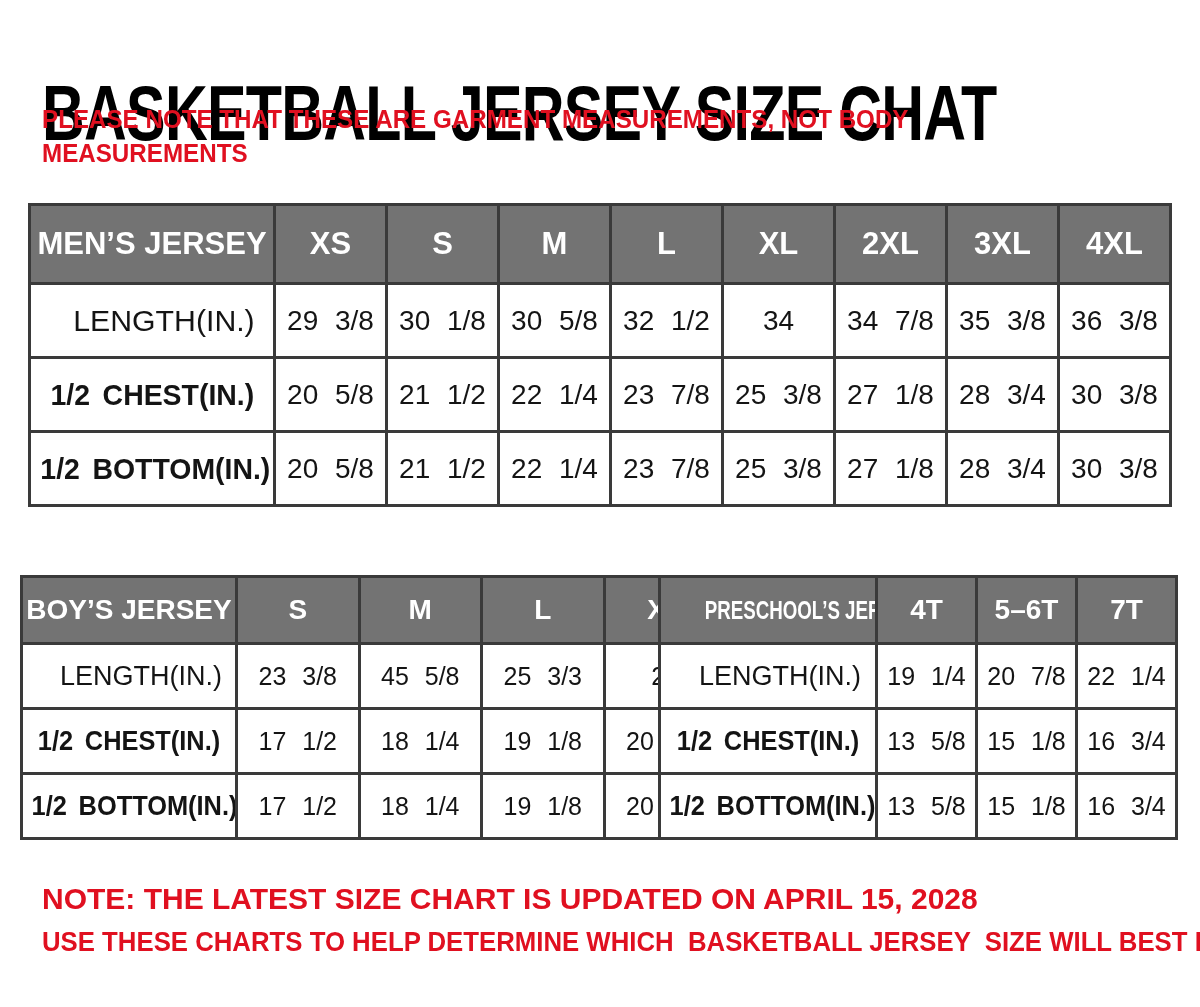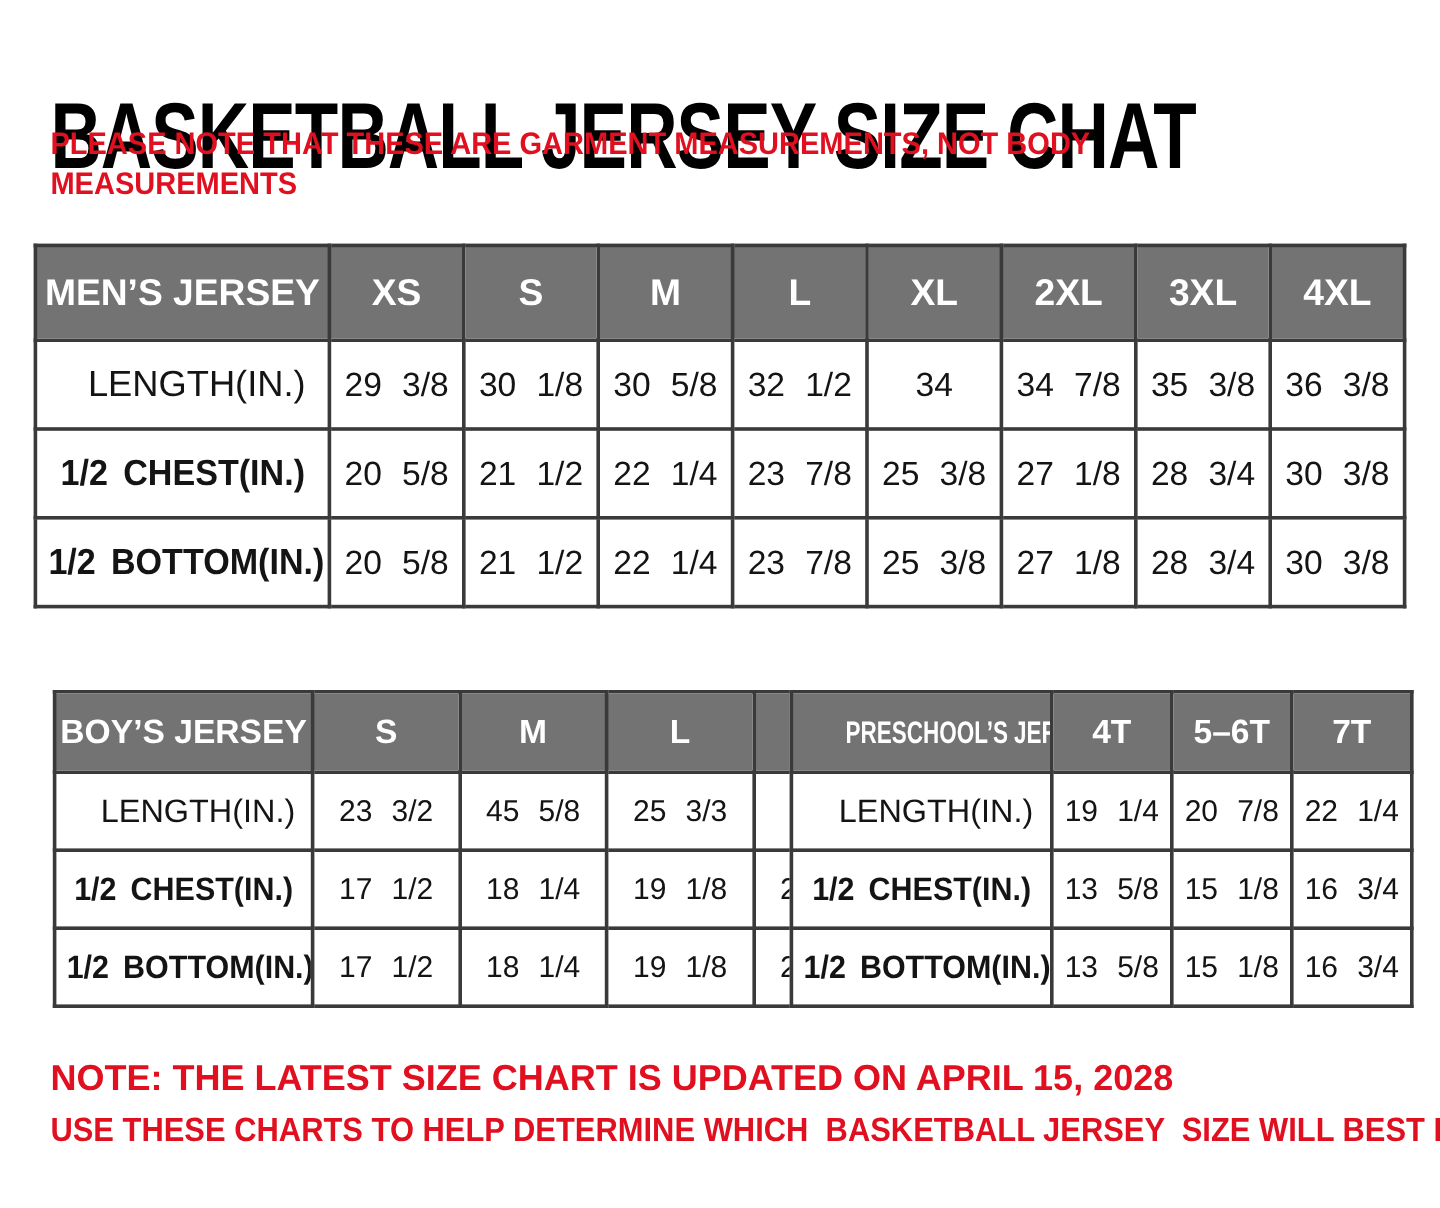--- a/index.html
+++ b/index.html
@@ -26,21 +26,21 @@
   .tbl-title{display:inline-block;white-space:nowrap;font-weight:bold;}
   .row-label-text{display:inline-block;white-space:nowrap;font-weight:bold;word-spacing:5px;transform:scaleX(0.94);font-size:1.08em;}
   tbody tr:first-child .row-label-text{font-weight:normal;transform:none;margin-left:24px;}
   .val{word-spacing:9px;white-space:nowrap;}
 
   #tbl-mens{left:28px;top:203px;width:1144px;}
   #tbl-mens th{height:76px;font-size:31px;}
   #tbl-mens td{height:71px;font-size:28px;}
   #tbl-mens th:first-child{width:238px;}
 
-  #tbl-boys{left:44px;top:575px;width:708px;}
+  #tbl-boys{left:20px;top:575px;width:708px;}
   #tbl-boys th{height:64px;font-size:28px;}
   #tbl-boys td{height:62px;font-size:25px;}
   #tbl-boys th:first-child{width:208px;}
 
   #tbl-preschool{left:658px;top:575px;width:520px;}
   #tbl-preschool th{height:64px;font-size:28px;}
   #tbl-preschool td{height:62px;font-size:25px;}
   #tbl-preschool th:first-child{width:210px;}
   #tbl-preschool .tbl-title{transform:scaleX(0.72);transform-origin:center;font-size:26px;}
 
@@ -112,21 +112,21 @@
         <th><span class="tbl-title">BOY’S JERSEY</span></th>
         <th>S</th>
         <th>M</th>
         <th>L</th>
         <th>XL</th>
       </tr>
     </thead>
     <tbody>
       <tr>
         <td><span class="row-label-text">LENGTH(IN.)</span></td>
-        <td class="val">23 3/2</td>
+        <td class="val">23 3/8</td>
         <td class="val">45 5/8</td>
         <td class="val">25 3/3</td>
         <td class="val">29</td>
       </tr>
       <tr>
         <td><span class="row-label-text">1/2 CHEST(IN.)</span></td>
         <td class="val">17 1/2</td>
         <td class="val">18 1/4</td>
         <td class="val">19 1/8</td>
         <td class="val">20 3/8</td>

